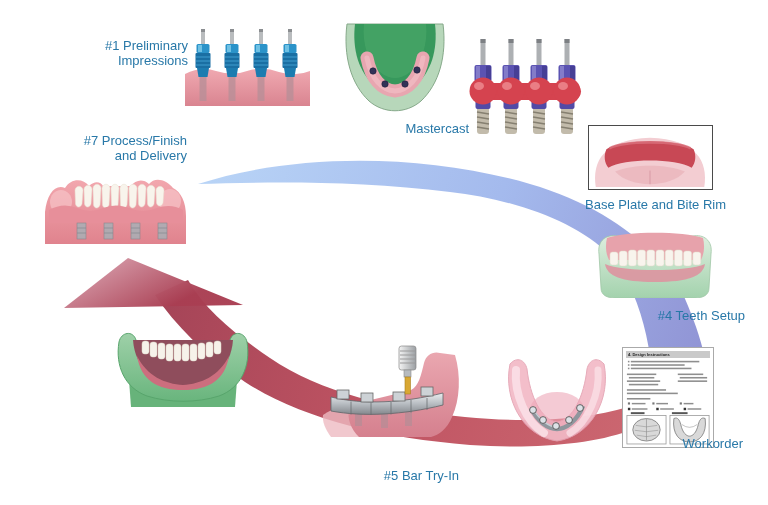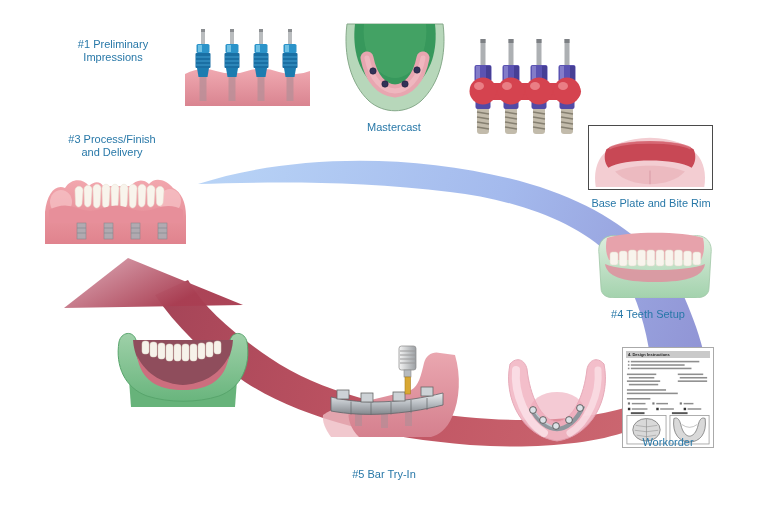--- a/index.html
+++ b/index.html
@@ -4,22 +4,22 @@
 <style>
   html,body{margin:0;padding:0;background:#fff;}
   .canvas{
     position:relative;width:768px;height:505px;background:#ffffff;
     font-family:"Liberation Sans", sans-serif;overflow:hidden;
   }
   .arrows{position:absolute;left:0;top:0;z-index:0;}
   .img{position:absolute;z-index:2;}
   .img svg{display:block;width:100%;height:100%;}
   .label{
-    position:absolute;z-index:3;color:#2878a8;font-size:11px;line-height:1.18;
-    text-align:center;white-space:pre-line;width:150px;
+    position:absolute;z-index:3;color:#2878a8;font-size:13px;line-height:1.18;
+    text-align:right;white-space:pre-line;width:150px;
   }
   .framed{border:1px solid #4a4a4a;background:#fff;box-sizing:border-box;}
   .doc{border:1px solid #aaa;background:#fff;box-sizing:border-box;}
   .doc-header{
     position:absolute;left:3px;top:3px;right:3px;height:7px;background:#c9c9c9;
     font-size:4px;font-weight:bold;color:#222;line-height:7px;padding-left:2px;
     overflow:hidden;white-space:nowrap;z-index:4;
   }
 </style>
 </head>
@@ -409,19 +409,19 @@
         <rect x="115" y="55" width="9" height="16" fill="#a8b0b6" opacity="0.85" stroke="#7c848a" stroke-width="0.6"></rect>
         <path d="M34,60 h9 M34,65 h9 M61,60 h9 M61,65 h9 M88,60 h9 M88,65 h9 M115,60 h9 M115,65 h9" stroke="#7c848a" stroke-width="0.6"></path>
       </g>
     </svg>
   </div>
 
   <div class="label" style="left:38px;top:38px">#1 Preliminary
 Impressions</div>
   <div class="label" style="left:319px;top:121px">Mastercast</div>
   <div class="label" style="left:576px;top:197px">Base Plate and Bite Rim</div>
-  <div class="label" style="left:573px;top:308px">#4 Teeth Setup</div>
+  <div class="label" style="left:595px;top:308px">#4 Teeth Setup</div>
   <div class="label" style="left:593px;top:436px">Workorder</div>
   <div class="label" style="left:309px;top:468px">#5 Bar Try-In</div>
-  <div class="label" style="left:37px;top:133px">#3 Process/Finish
+  <div class="label" style="left:37px;top:133px">#7 Process/Finish
 and Delivery</div>
 
 </div>
 
 </body></html>

